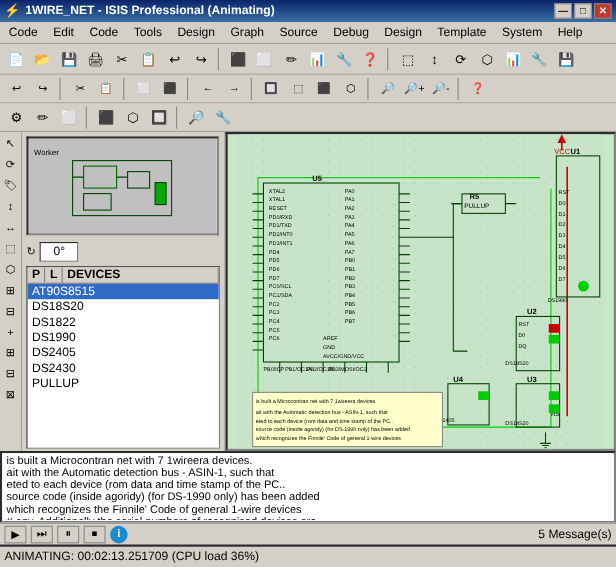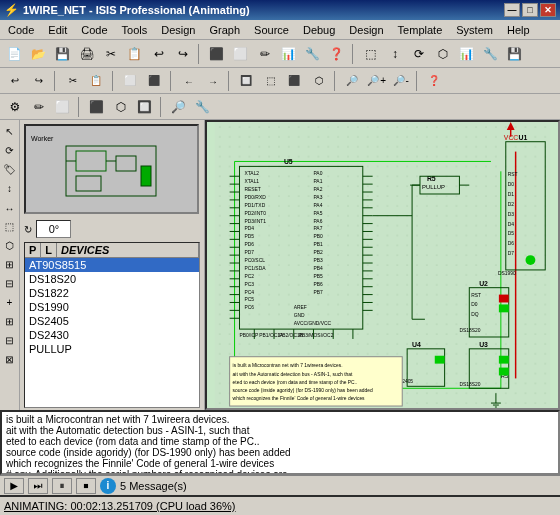--- a/index.html
+++ b/index.html
@@ -191,21 +191,21 @@
     }
     .status-btn {
       width: 20px; height: 16px;
       background: #d4d0c8;
       border: 1px solid #888;
       display: flex; align-items: center; justify-content: center;
       cursor: pointer; font-size: 10px;
     }
     #status-messages {
       flex: 1;
-      text-align: left;
+      text-align: right;
       font-size: 11px;
     }
     #info-btn {
       width: 16px; height: 16px;
       background: #1c8ad1;
       border-radius: 50%;
       color: white;
       display: flex; align-items: center; justify-content: center;
       font-size: 10px; font-weight: bold;
       cursor: pointer;
@@ -214,21 +214,20 @@
     
     #animating-bar {
       background: #d4d0c8;
       height: 20px;
       display: flex;
       align-items: center;
       border-top: 2px inset #808080;
       padding: 0 4px;
       font-size: 11px;
       color: #000;
-      text-decoration: underline;
     }
 
     
     #schematic-svg {
       position: absolute;
       top: 0; left: 0;
       width: 100%; height: 100%;
     }
   </style>
 </head>
@@ -364,21 +363,21 @@
       <span style="font-size:10px;">↻</span>
       <div id="rotation-value">
         <span>0°</span>
       </div>
     </div>
 
     <div id="device-list">
       <div id="device-list-header">
         <div class="list-col-header">P</div>
         <div class="list-col-header">L</div>
-        <div class="list-col-header" style="flex:1;font-style:italic;">DEVICES</div>
+        <div class="list-col-header" style="flex:1;">DEVICES</div>
       </div>
       <div id="device-items">
       <div class="device-item selected">AT90S8515</div>
           <div class="device-item">DS18S20</div>
           <div class="device-item">DS1822</div>
           <div class="device-item">DS1990</div>
           <div class="device-item">DS2405</div>
           <div class="device-item">DS2430</div>
           <div class="device-item">PULLUP</div>
         </div>

